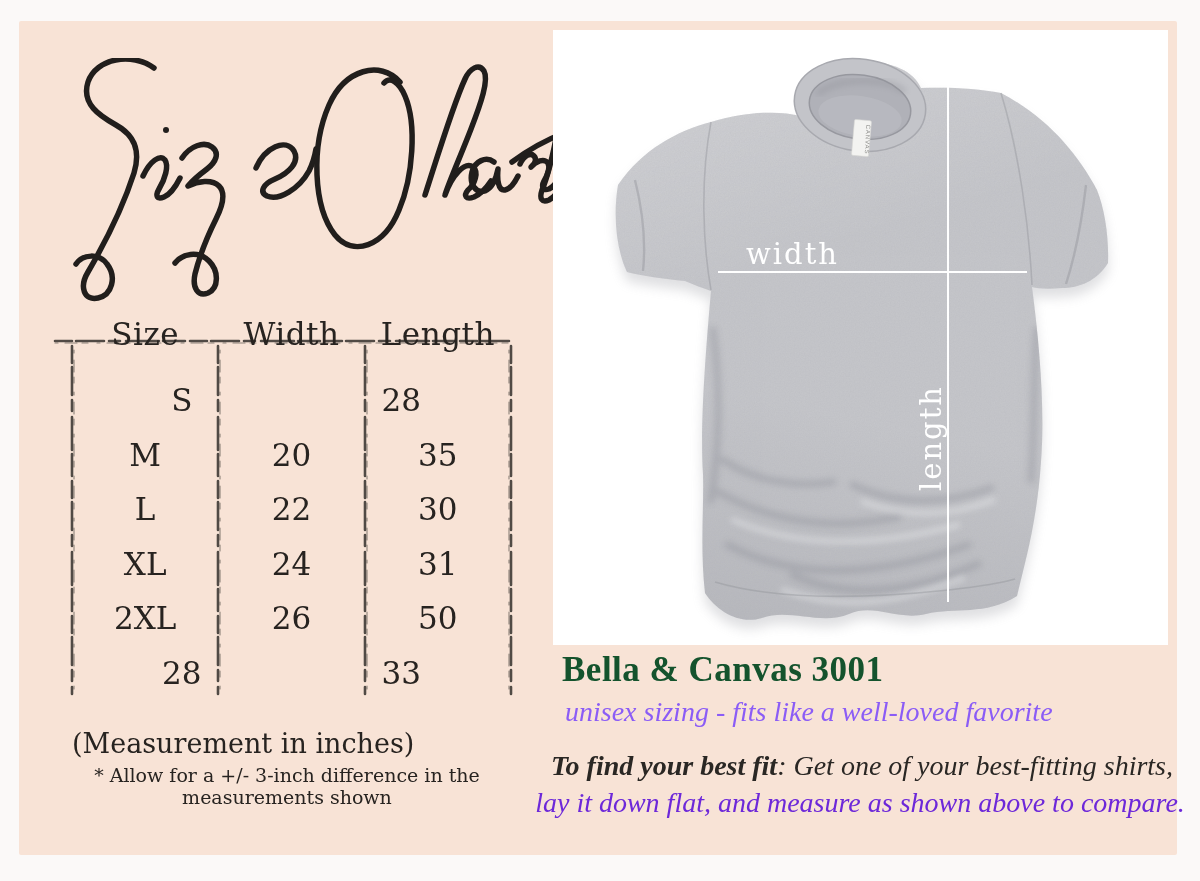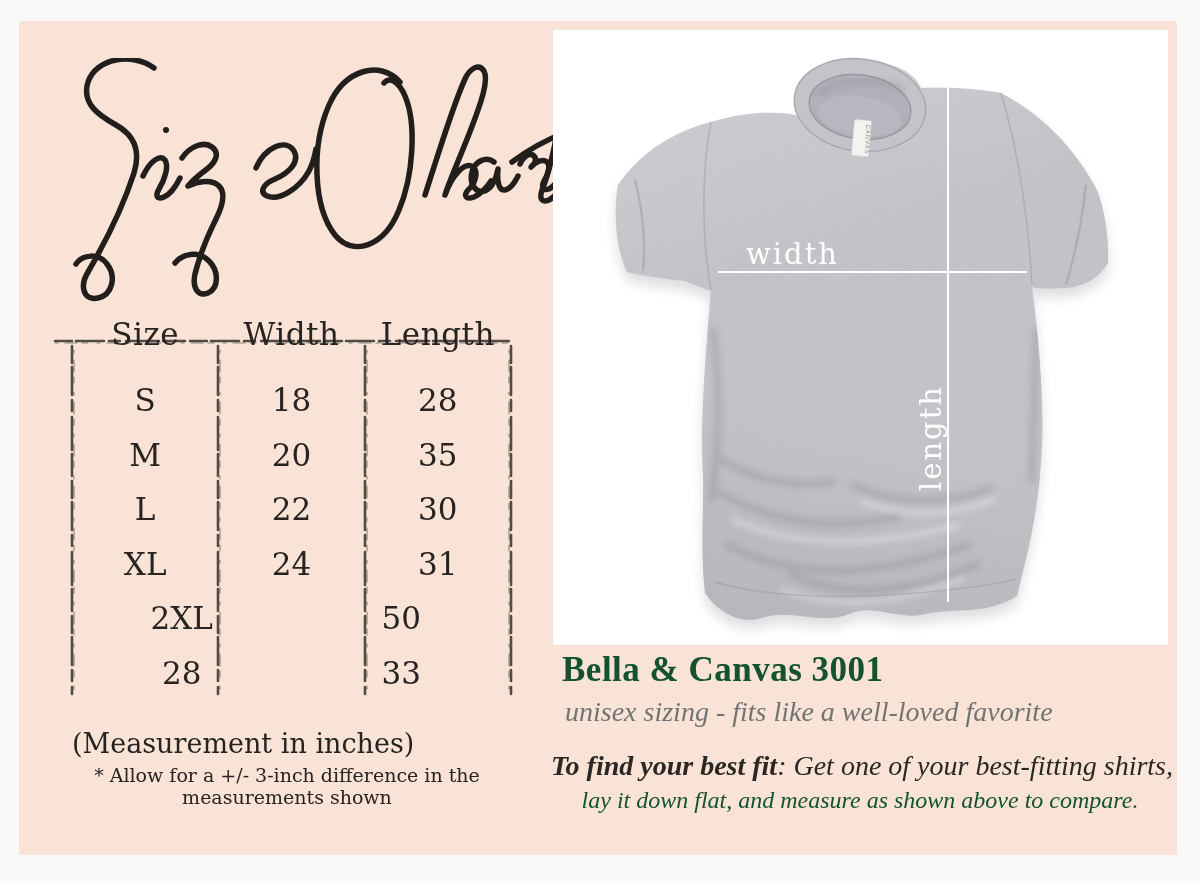--- a/index.html
+++ b/index.html
@@ -25,26 +25,26 @@
   .photo{position:absolute;left:553px;top:30px;width:615px;height:615px;background:#ffffff;}
   .photo svg{position:absolute;left:0;top:0;}
   .width-label{position:absolute;left:193px;top:207px;font-size:29px;color:#fff;letter-spacing:2px;}
   .length-label{position:absolute;left:361px;top:461px;font-size:29px;color:#fff;letter-spacing:2px;
                 transform:rotate(-90deg);transform-origin:0 0;white-space:nowrap;}
 
   
   .prod-name{position:absolute;left:562px;top:650px;font-size:35px;font-weight:bold;
              font-family:"Liberation Serif", serif;color:#14532d;letter-spacing:.5px;}
   .prod-tagline{position:absolute;left:565px;top:696px;font-size:28px;font-style:italic;
-                font-family:"Liberation Serif", serif;color:#737373;}
+                font-family:"Liberation Serif", serif;color:#8b5cf6;}
   .tip1{position:absolute;left:548px;top:750px;width:625px;text-align:right;font-size:28px;
         font-style:italic;font-family:"Liberation Serif", serif;color:#2a2724;}
   .tip1 b{font-weight:bold;}
-  .tip2{position:absolute;left:535px;top:787px;width:650px;text-align:center;font-size:24px;
-        font-style:italic;font-family:"Liberation Serif", serif;color:#14532d;}
+  .tip2{position:absolute;left:535px;top:787px;width:650px;text-align:center;font-size:28px;
+        font-style:italic;font-family:"Liberation Serif", serif;color:#6d28d9;}
 </style>
 </head>
 <body>
 
 <div class="stage">
   <div class="panel"></div>
 
   <span class="sr">Size Chart</span>
 
   <svg class="heading-svg" viewBox="0 0 520 300">
@@ -93,40 +93,40 @@
 
   <div class="tbl-head">
     <span>Size</span>
     <span>Width</span>
     <span>Length</span>
   </div>
 
   <div class="tbl-rows">
     <div class="tbl-row">
       <span>S</span>
-      <span>18</span>
       <span>28</span>
     </div>
     <div class="tbl-row">
       <span>M</span>
       <span>20</span>
       <span>35</span>
     </div>
     <div class="tbl-row">
       <span>L</span>
       <span>22</span>
       <span>30</span>
     </div>
     <div class="tbl-row">
       <span>XL</span>
       <span>24</span>
       <span>31</span>
     </div>
     <div class="tbl-row">
       <span>2XL</span>
+      <span>26</span>
       <span>50</span>
     </div>
     <div class="tbl-row">
       <span>28</span>
       <span>33</span>
     </div>
   </div>
 
   <div class="note">(Measurement in inches)</div>
   <div class="disclaimer">* Allow for a +/- 3-inch difference in the measurements shown</div>

